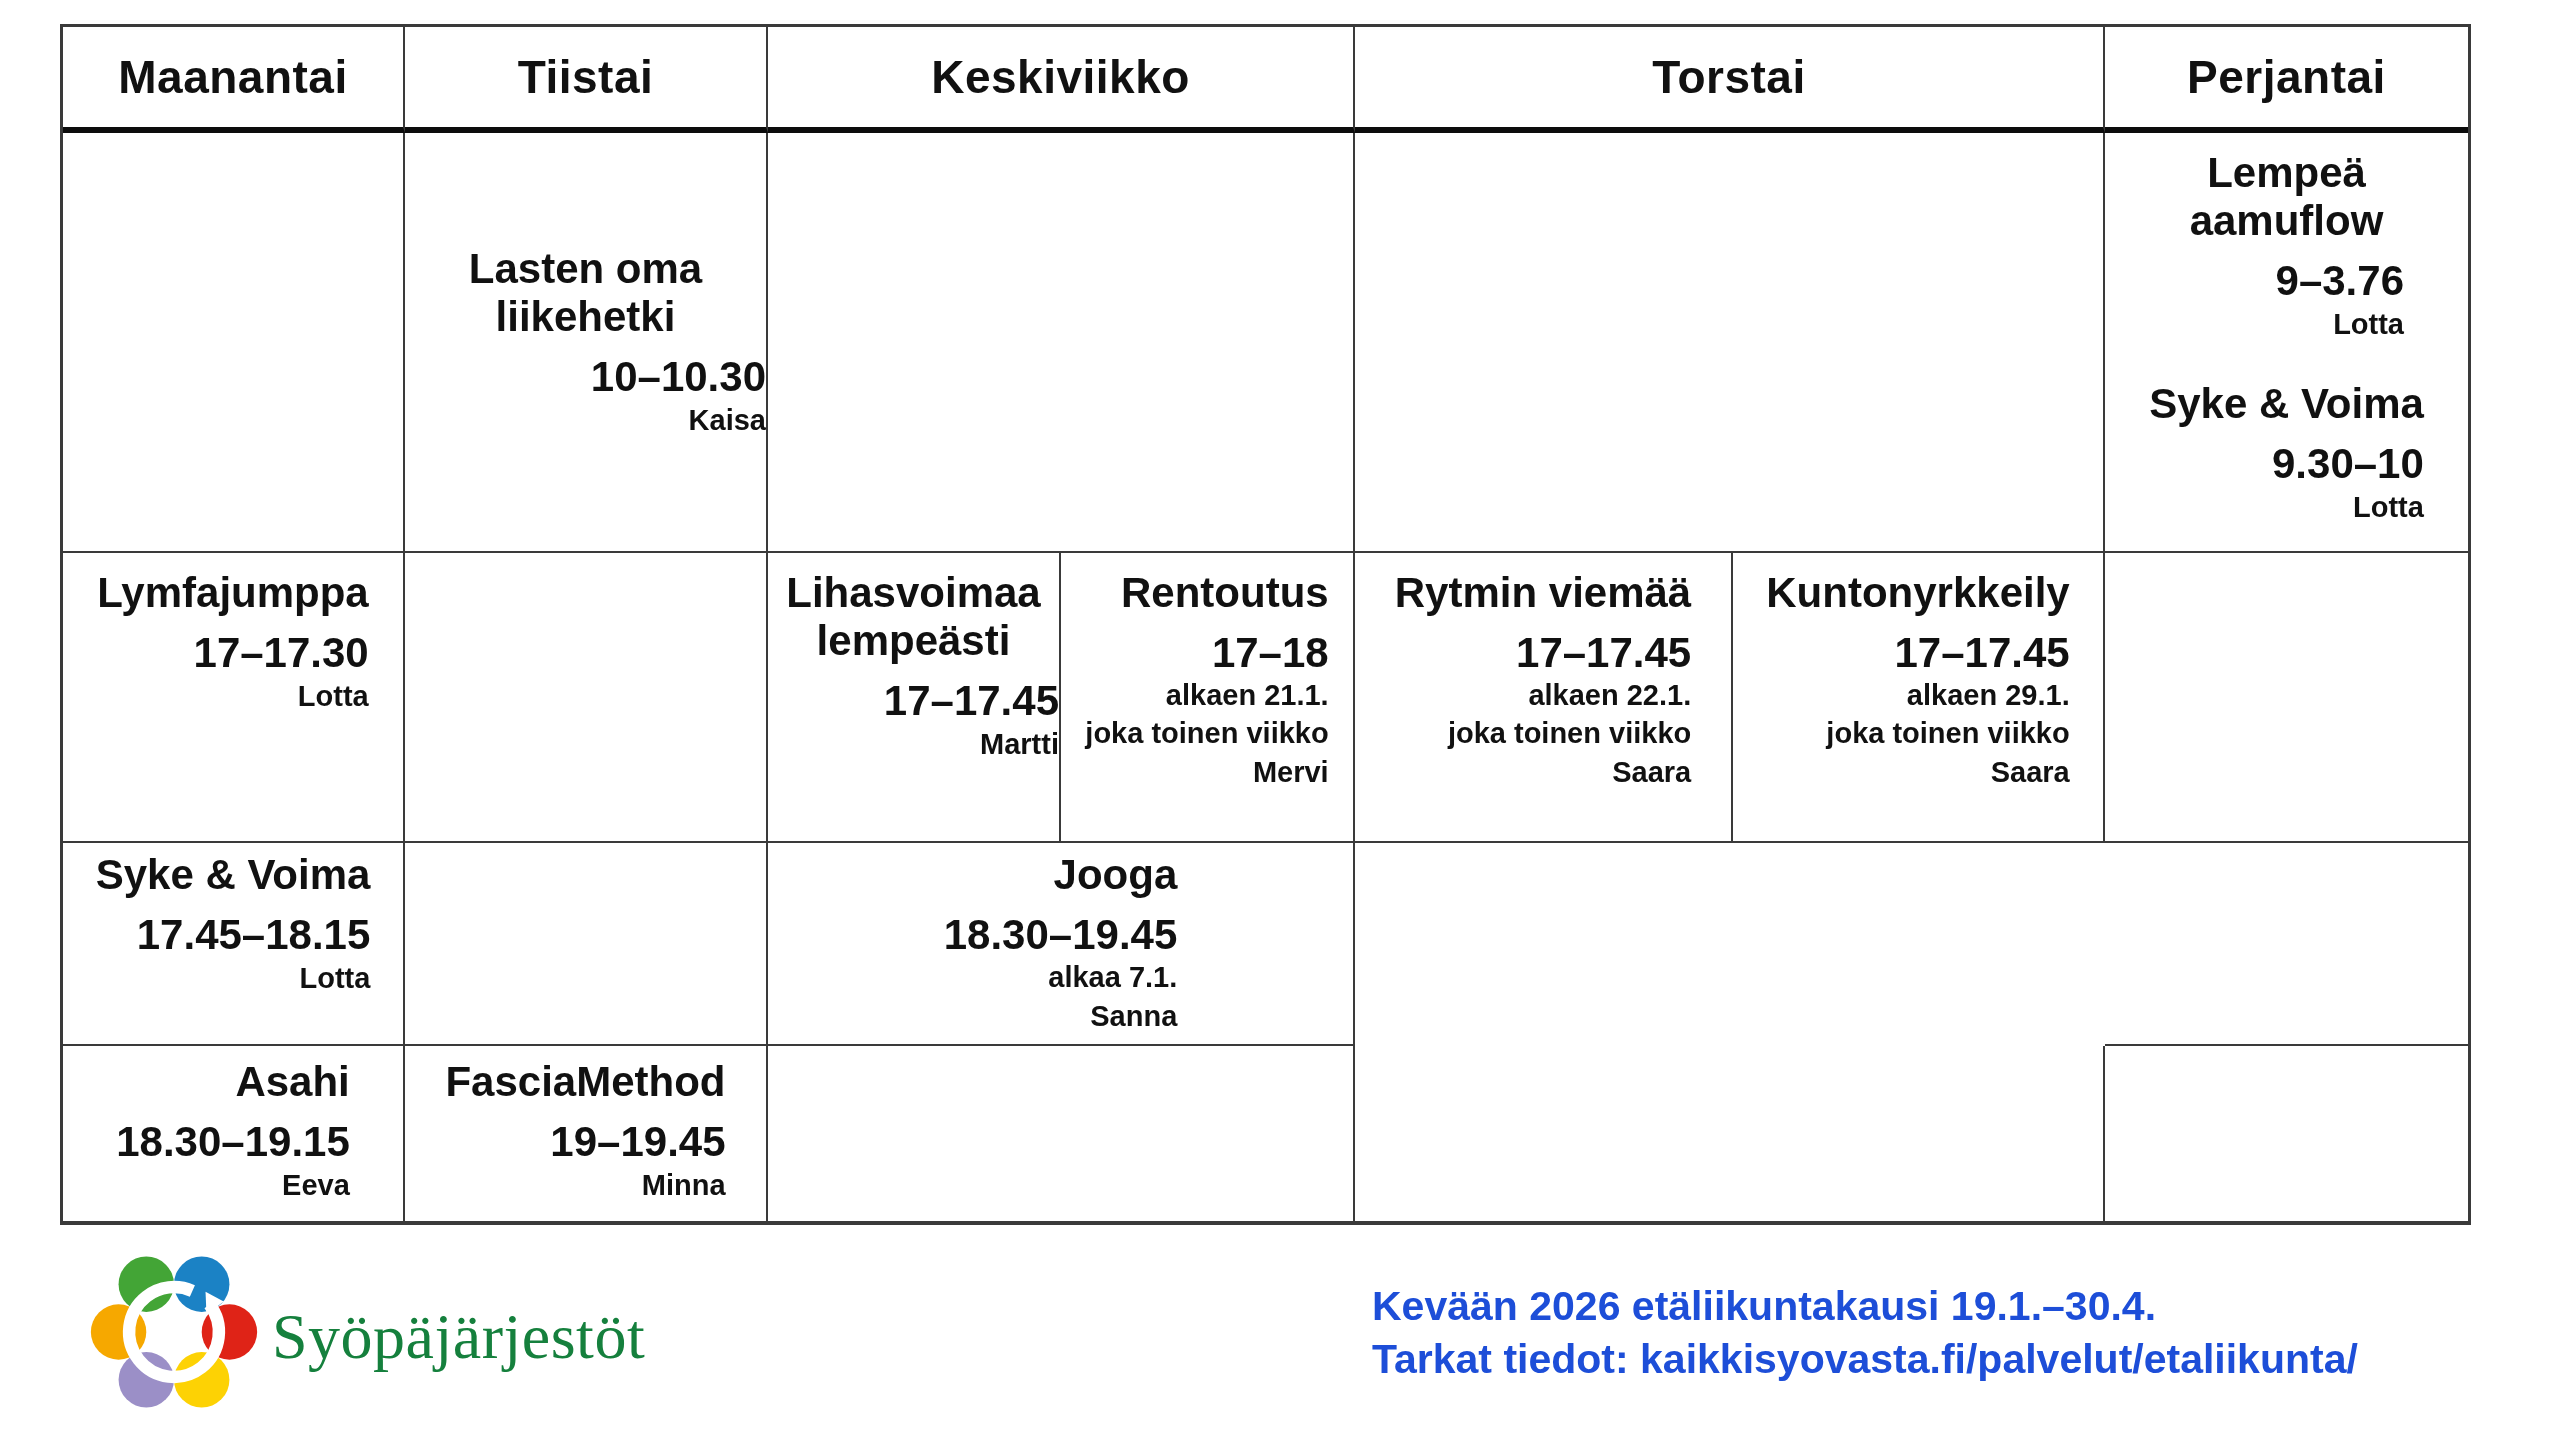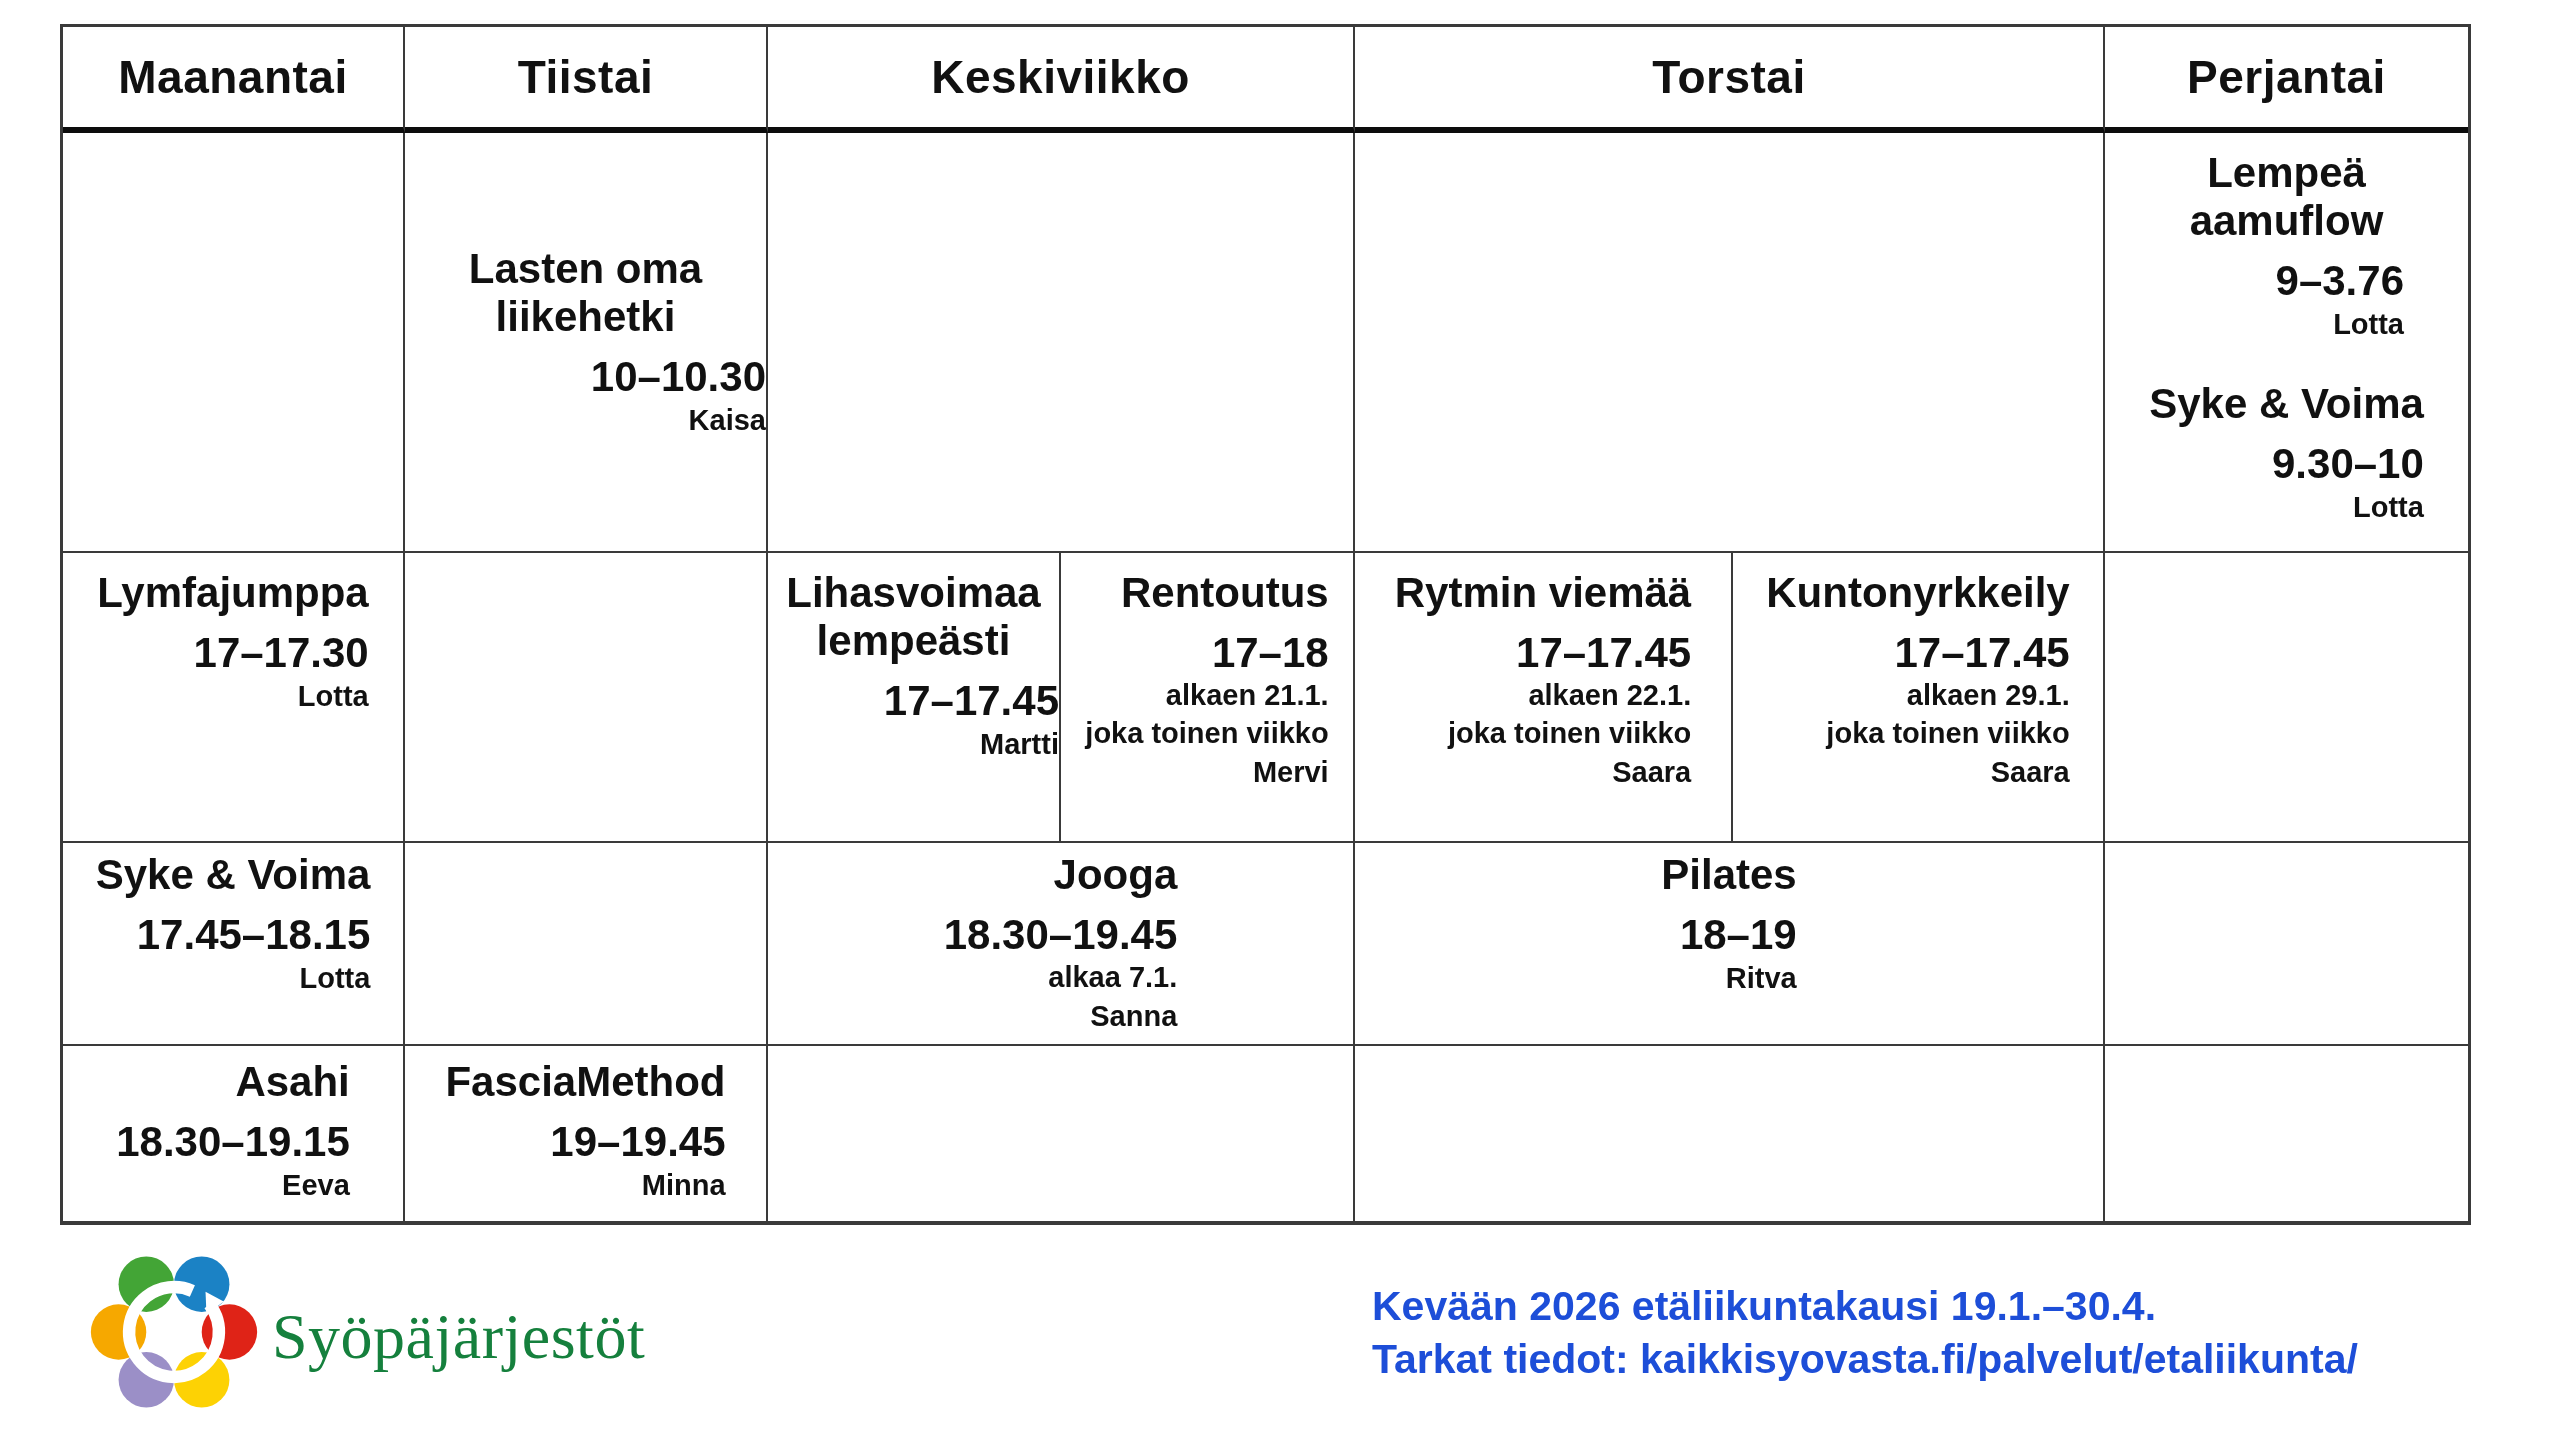--- a/index.html
+++ b/index.html
@@ -148,27 +148,20 @@
     </div>
     <div class="cell r4 g2"></div>
     <div class="cell r4 sw vtop8">
       <div class="card">
         <div class="t">Jooga</div>
         <div class="tm">18.30–19.45</div>
         <div class="n">alkaa 7.1.</div>
         <div class="i">Sanna</div>
       </div>
     </div>
-    <div class="cell r4 st vtop8">
-      <div class="card">
-        <div class="t">Pilates</div>
-        <div class="tm">18–19</div>
-        <div class="i">Ritva</div>
-      </div>
-    </div>
     <div class="cell r4 g7 lastcol"></div>
 
     <div class="cell r5 g1 lastrow vtop12">
       <div class="card">
         <div class="t">Asahi</div>
         <div class="tm">18.30–19.15</div>
         <div class="i">Eeva</div>
       </div>
     </div>
     <div class="cell r5 g2 lastrow vtop12">

